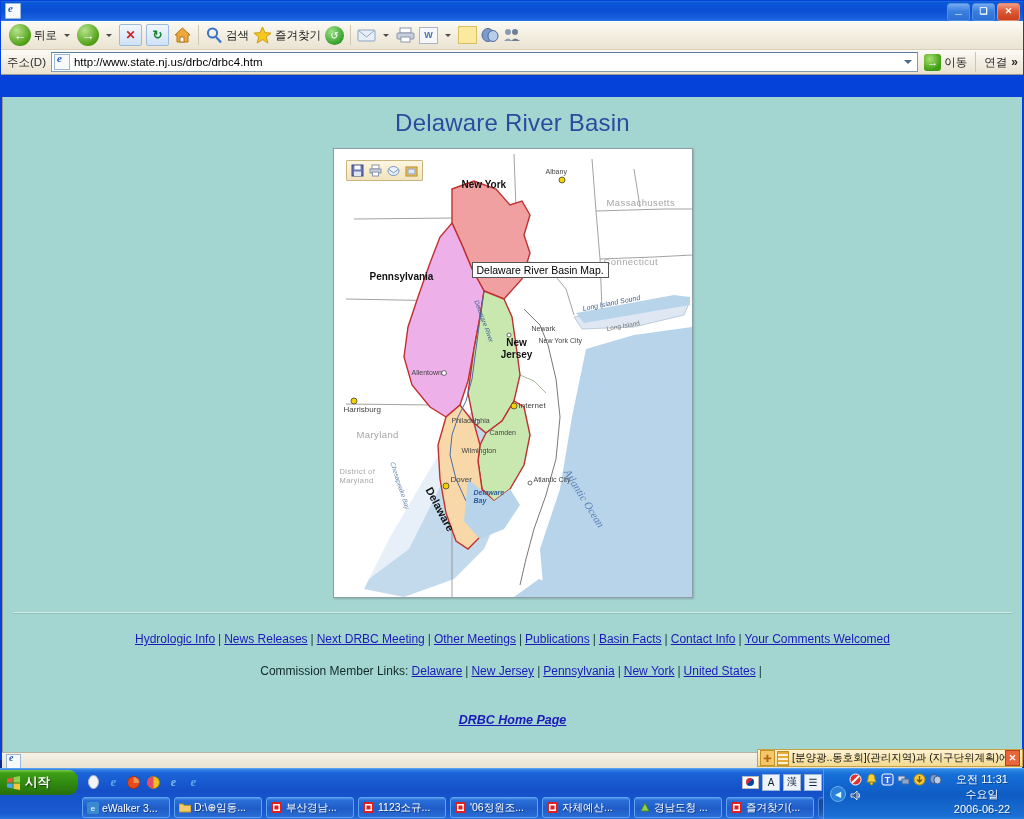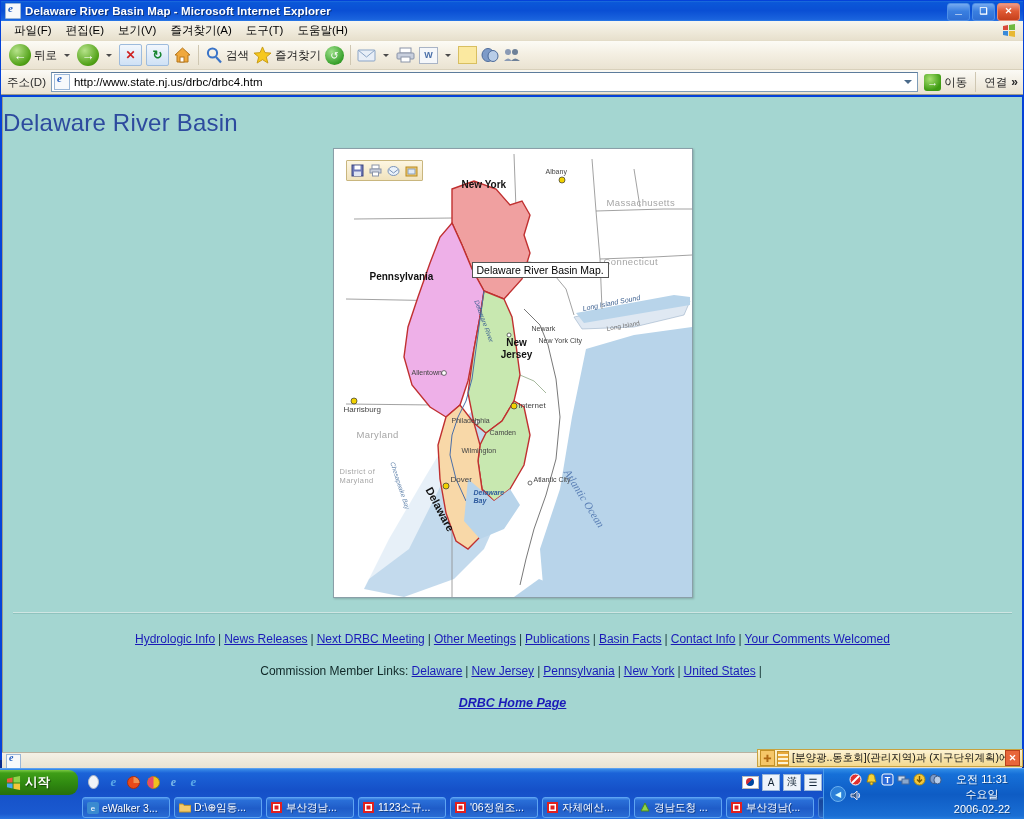--- a/index.html
+++ b/index.html
@@ -76,21 +76,21 @@
              background:radial-gradient(circle at 35% 30%,#a7e06f,#3f9c13 70%);
              color:#fff;font-size:11px;display:flex;align-items:center;justify-content:center;
              font-weight:bold;margin-right:3px;}
   .gobtn .gl{font-size:11.5px;color:#1a1a1a;}
   .linkslbl{font-size:11.5px;color:#2a2a2a;padding:0 4px;white-space:nowrap;}
   .chev{font-size:12px;color:#2a2a2a;padding-right:5px;font-weight:bold;}
 
   
   .viewport{position:absolute;left:1px;top:96px;width:1020px;height:655px;background:#a4d6d1;
             overflow:hidden;border-left:1px solid #9a9a8a;box-sizing:border-box;}
-  .pagetitle{color:#2d4a9e;font-size:24px;font-family:"Liberation Sans",sans-serif;
+  .pagetitle{text-align:center;color:#2d4a9e;font-size:24px;font-family:"Liberation Sans",sans-serif;
              margin-top:12px;letter-spacing:.2px;}
 
   .mapwrap{margin:11px auto 0;width:360px;position:relative;}
   .mapbox{width:360px;height:450px;background:#fff;border:1px solid #8a9fa8;
           box-shadow:1px 1px 2px rgba(0,0,0,.2);position:relative;overflow:hidden;box-sizing:border-box;}
   .imgtoolbar{position:absolute;left:12px;top:11px;height:19px;display:flex;align-items:center;
               background:linear-gradient(180deg,#fdf6e2,#f1e3bd);border:1px solid #c9b67e;
               padding:0 3px;gap:3px;z-index:6;border-radius:1px;}
   .imgtoolbar .ib{width:15px;height:15px;display:flex;align-items:center;justify-content:center;
                   font-size:10px;}
@@ -105,21 +105,21 @@
 
   .gallery{text-align:center;margin-top:16px;}
   .gallery a{font-size:11.5px;color:#4c5c2e;text-decoration:underline;
              font-family:"Liberation Serif",serif;}
   .hr{margin:14px 10px 0;height:1px;background:#cfe6e3;border-bottom:1px solid #8fc3be;}
   .footer{text-align:center;margin-top:15px;}
   .footer a{color:#1a1ab8;text-decoration:underline;font-size:12px;
             font-family:"Liberation Sans",sans-serif;}
   .footer .sepch{color:#1a3a3a;font-size:12px;padding:0 3px;}
   .footer .row2{margin-top:17px;font-size:12px;color:#102828;}
-  .footer .row3{margin-top:15px;}
+  .footer .row3{margin-top:32px;}
   .footer .row3 a{font-weight:bold;font-style:italic;font-size:12.5px;}
 
   
   .statusbar{position:absolute;left:1px;top:751px;width:1020px;height:17px;
              background:linear-gradient(180deg,#f4f1e6,#e8e2d1);border-top:1px solid #b9b2a0;
              display:flex;align-items:center;padding-left:4px;box-sizing:border-box;}
   .statusbar .sico{width:13px;height:13px;background:#f7f9fb;border:1px solid #9bb7d8;position:relative;}
   .statusbar .sico:after{content:"e";position:absolute;left:2px;top:-3px;font-size:10px;color:#1e5bbf;
                          font-family:"Liberation Serif",serif;font-style:italic;font-weight:bold;}
   .statusbar .stxt{font-size:11px;color:#333;margin-left:6px;}
@@ -176,48 +176,33 @@
   .clock{position:absolute;right:6px;top:3px;width:72px;text-align:center;color:#fff;
          font-size:11px;line-height:15px;text-shadow:1px 1px 0 rgba(0,0,0,.35);}
 </style>
 </head>
 <body>
 
 <div class="win">
 
   <div class="titlebar">
     <div class="ico"></div>
-    <div class="titletext">Delaware River Basin Map - Microsoft Internet Explorer</div>
     <div class="wbtns">
       <div class="wbtn min">
           <i>_</i>
         </div>
       <div class="wbtn">
           <i>❑</i>
         </div>
       <div class="wbtn close">
           <i>✕</i>
         </div>
     </div>
   </div>
 
-  <div class="menubar">
-    <div class="mi">파일(F)</div>
-    <div class="mi">편집(E)</div>
-    <div class="mi">보기(V)</div>
-    <div class="mi">즐겨찾기(A)</div>
-    <div class="mi">도구(T)</div>
-    <div class="mi">도움말(H)</div>
-    <svg class="menuflag" viewBox="0 0 16 15">
-      <path d="M2 3 L7 2 L7 7 L2 7 Z" fill="#d94a3a"></path>
-        <path d="M8 2 L14 1 L14 7 L8 7 Z" fill="#6fb83f"></path>
-      <path d="M2 8 L7 8 L7 13 L2 12 Z" fill="#3a8ad9"></path>
-        <path d="M8 8 L14 8 L14 14 L8 13 Z" fill="#e8b832"></path>
-    </svg>
-  </div>
 
   <div class="toolbar">
     <div class="tb">
       <div class="circbtn gback">←</div>
       <span class="lbl">뒤로</span>
     </div>
     <div class="arrowdn"></div>
     <div class="tb">
       <div class="circbtn gfwd">→</div>
     </div>
@@ -573,21 +558,21 @@
       <span class="tt">경남도청 ...</span>
     </div>
     <div class="task">
       <div class="ti">
           <svg width="11" height="11" viewBox="0 0 11 11">
             <rect width="11" height="11" fill="#e02020"></rect>
             <rect x="2" y="2" width="7" height="7" fill="#fff"></rect>
             <rect x="3.5" y="3.5" width="4" height="4" fill="#e02020"></rect>
           </svg>
         </div>
-      <span class="tt">부산경남(...</span>
+      <span class="tt">즐겨찾기(...</span>
     </div>
     <div class="task active">
       <div class="ti">
           <svg width="12" height="12" viewBox="0 0 12 12">
             <rect width="12" height="12" rx="2" fill="#dfe8f4" stroke="#8aa6c8"></rect>
             <text x="6" y="9.5" font-size="9" fill="#2a6ab8" text-anchor="middle" font-family="Liberation Serif" font-style="italic" font-weight="bold">e</text>
           </svg>
         </div>
       <span class="tt">Delaware ...</span>
     </div>
@@ -642,16 +627,16 @@
       <div class="ti2">
           <svg width="13" height="13" viewBox="0 0 13 13">
             <path d="M2 5 L5 5 L8 2 L8 11 L5 8 L2 8 Z" fill="#3a5a8a" stroke="#dde"></path>
             <path d="M9.5 4 Q11.5 6.5 9.5 9" fill="none" stroke="#dde" stroke-width="1.2"></path>
           </svg>
         </div>
     </div>
     <div class="clock">
       <div>오전 11:31</div>
       <div>수요일</div>
-      <div>2006-02-22</div>
+      <div>2006-06-22</div>
     </div>
   </div>
 </div>
 
 </body></html>

